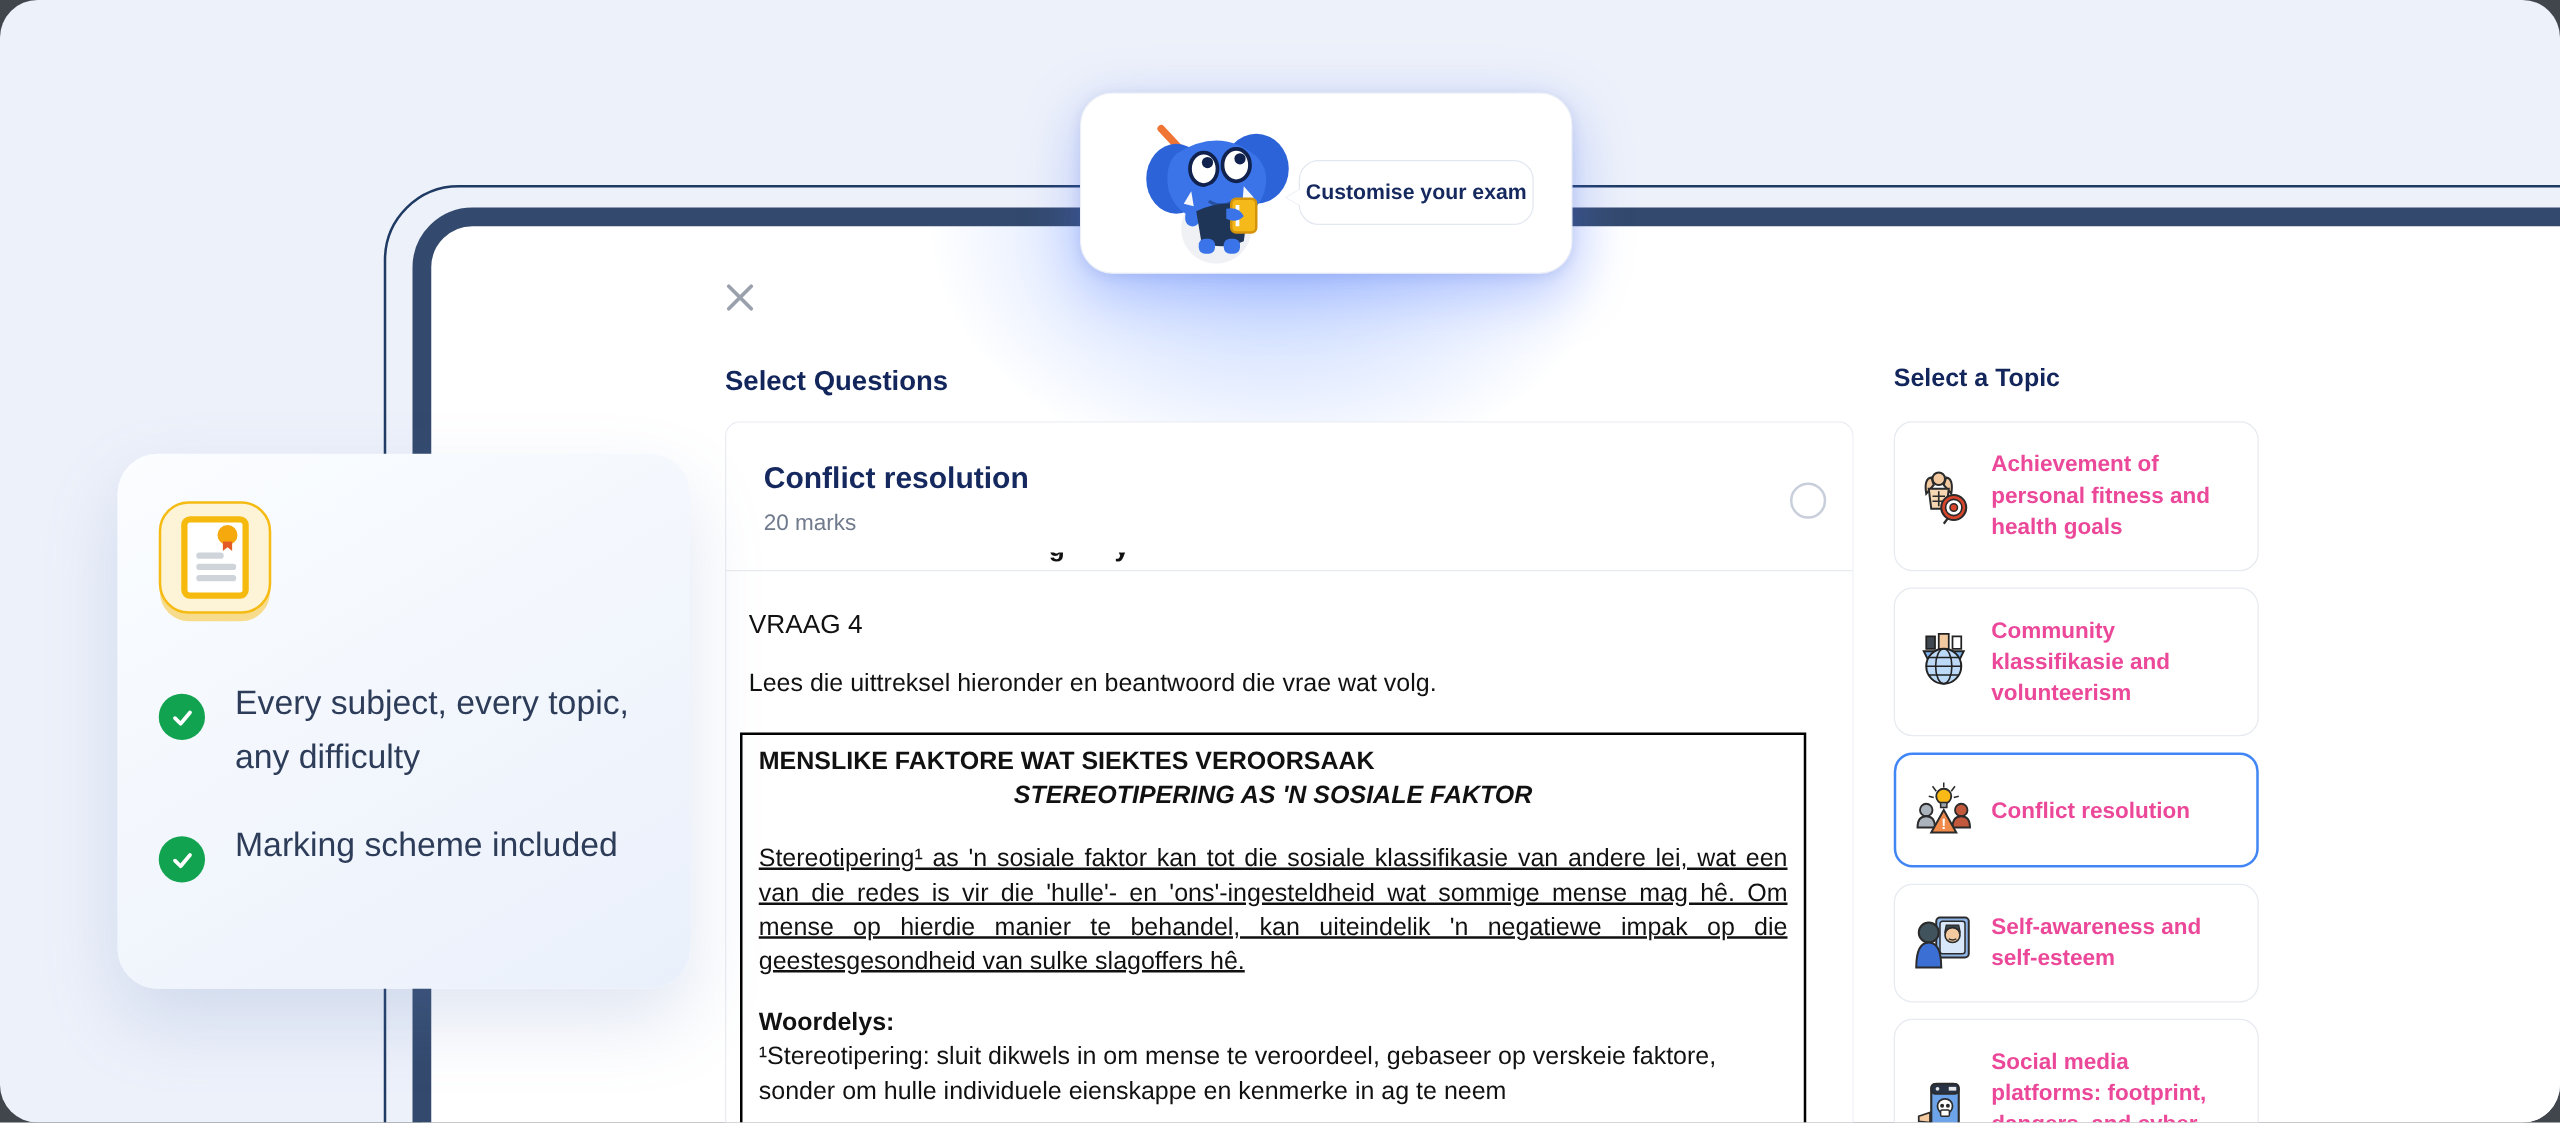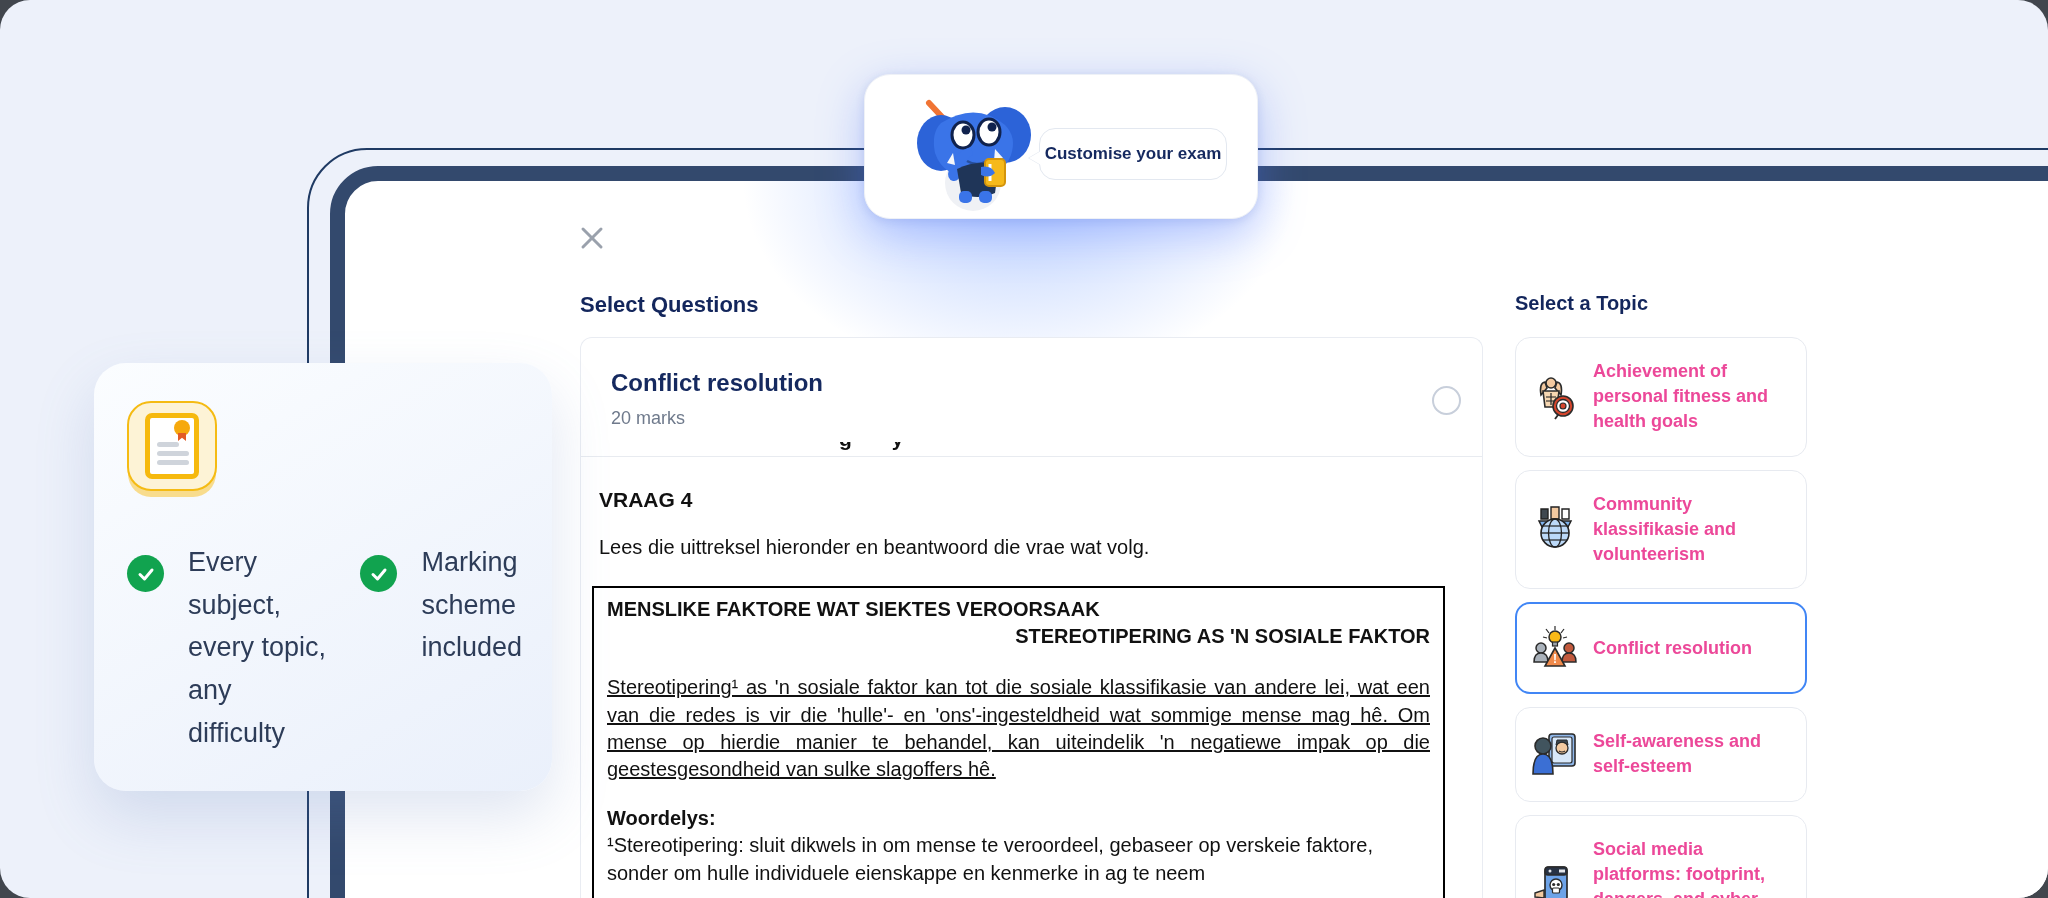--- a/index.html
+++ b/index.html
@@ -68,29 +68,29 @@
     position:absolute; left:851px; top:48px; width:29px; height:29px;
     border:2px solid #c8cfdb; border-radius:50%; background:#fff; cursor:pointer;
   }
   .q-divider { position:absolute; left:0; top:118px; width:100%; height:1px; background:#e8ebf0; }
   .q-clip {
     position:absolute; left:258px; top:104px; width:120px; height:14px;
     overflow:hidden; font-size:21px; color:#111; word-spacing:34px;
   }
   .q-clip span { position:relative; top:-15px; font-weight:bold; }
   .exam { font-family:"Liberation Sans", sans-serif; color:#111; }
-  .vraag { position:absolute; left:18px; top:150px; font-size:21px; font-weight:bold; }
+  .vraag { position:absolute; left:18px; top:150px; font-size:21px; font-weight:normal; }
   .intro  { position:absolute; left:18px; top:198px; font-size:20px; }
   .passage-box {
     position:absolute; left:11px; top:248px; width:853px; height:340px;
     border:2px solid #000; padding:8px 13px 6px 13px;
     font-size:20px; line-height:1.36;
   }
   .p-title { text-align:left; font-weight:bold; }
-  .p-sub   { text-align:right; font-weight:bold; }
+  .p-sub   { text-align:center; font-weight:bold; font-style:italic; }
   .p-body  { margin-top:24px; text-align:justify;text-decoration:underline; }
   .p-gloss-h { margin-top:22px; font-weight:bold; }
   .p-gloss   { text-align:left; }
   
   .topic-heading { position:absolute; left:1515px; top:292px; font-size:20px; font-weight:bold; color:#13265c; }
   .topics { position:absolute; left:1515px; top:337px; width:292px; display:flex; flex-direction:column; gap:13px; }
   .topic-card {
     background:#fff; border:1px solid #e7eaf0; border-radius:15px;
     padding:21px 14px; display:flex; align-items:center; gap:13px; cursor:pointer;
   }
@@ -113,21 +113,21 @@
   .cert-doc {
     position:relative; width:54px; height:66px; background:#fff;
     border:5px solid #f6b90d; border-radius:7px;
   }
   .cert-line { position:absolute; left:7px; height:5px; background:#cfd4db; border-radius:3px; }
   .cert-badge { position:absolute; right:4px; top:2px; width:16px; height:16px; background:#f6a90d; border-radius:50%; }
   .cert-badge::after {
     content:""; position:absolute; left:4px; top:13px; width:8px; height:8px;
     background:#e35b25; clip-path:polygon(0 0,100% 0,100% 100%,50% 60%,0 100%);
   }
-  .feature-list { position:absolute; left:33px; top:178px; right:30px; display:flex; flex-direction:row; gap:29px; }
+  .feature-list { position:absolute; left:33px; top:178px; right:30px; display:flex; flex-direction:column; gap:29px; }
   .feature-item { display:flex; gap:24px; }
   .check {
     flex:0 0 37px; width:37px; height:37px; margin-top:14px;
     background:#11a34f; border-radius:50%;
     display:flex; align-items:center; justify-content:center;
   }
   .feature-text { font-size:27px; color:#2d3c58; line-height:1.58; }
 </style>
 </head>
 <body>

